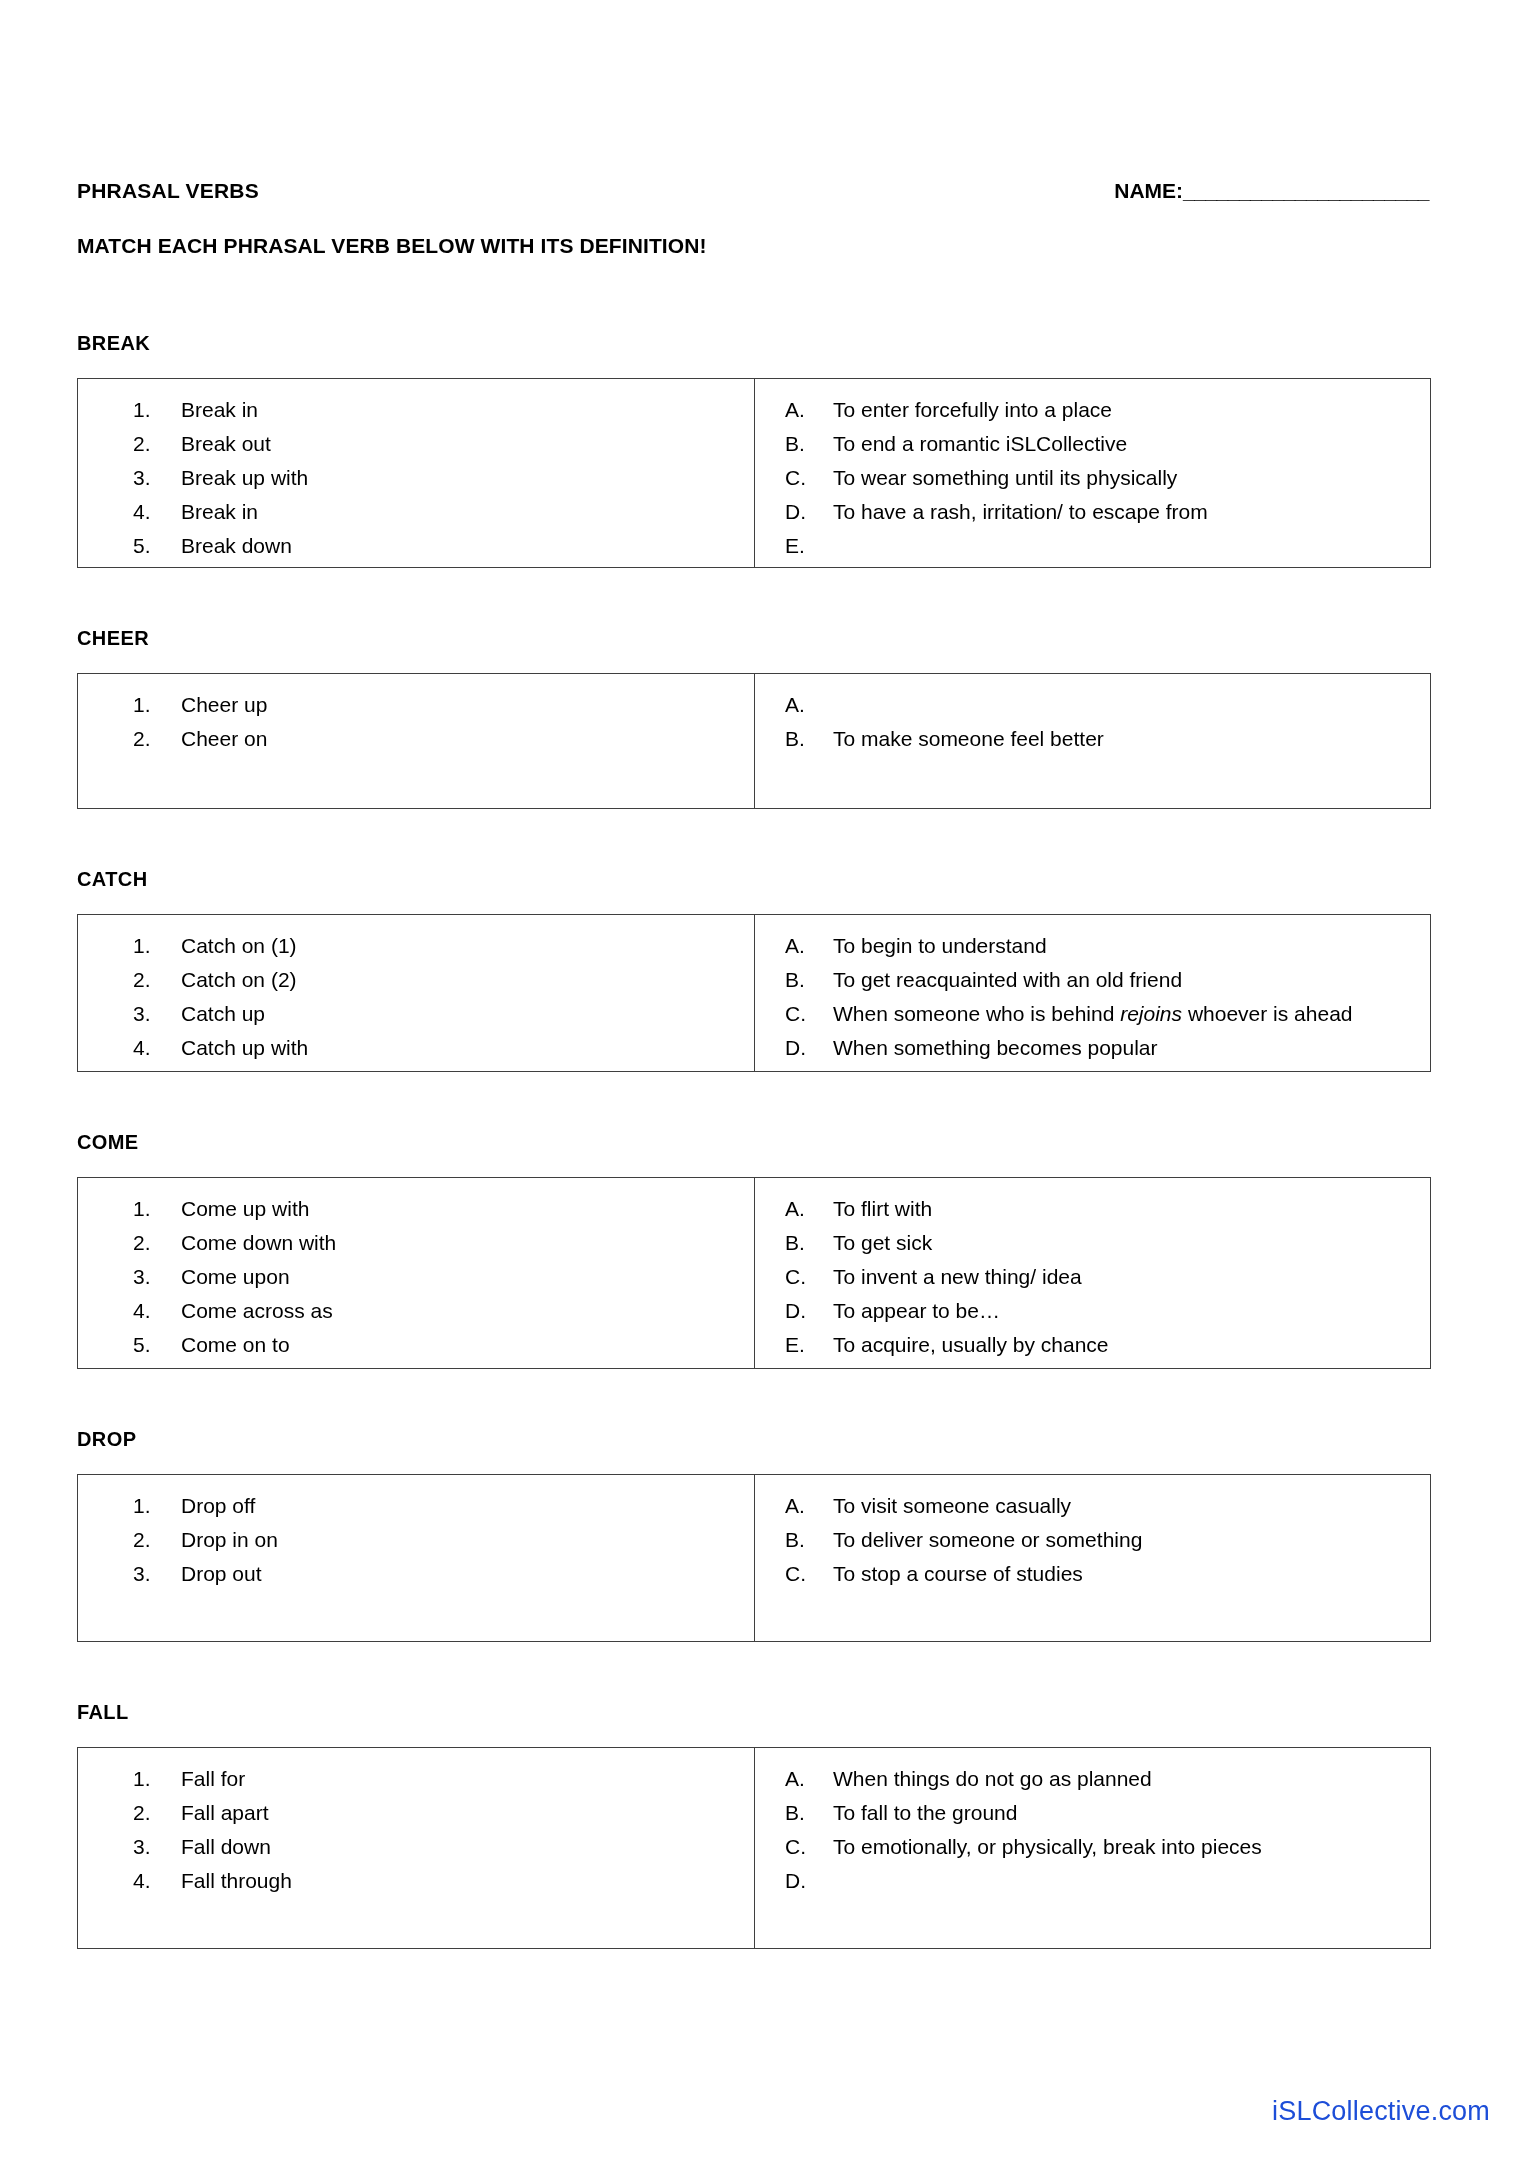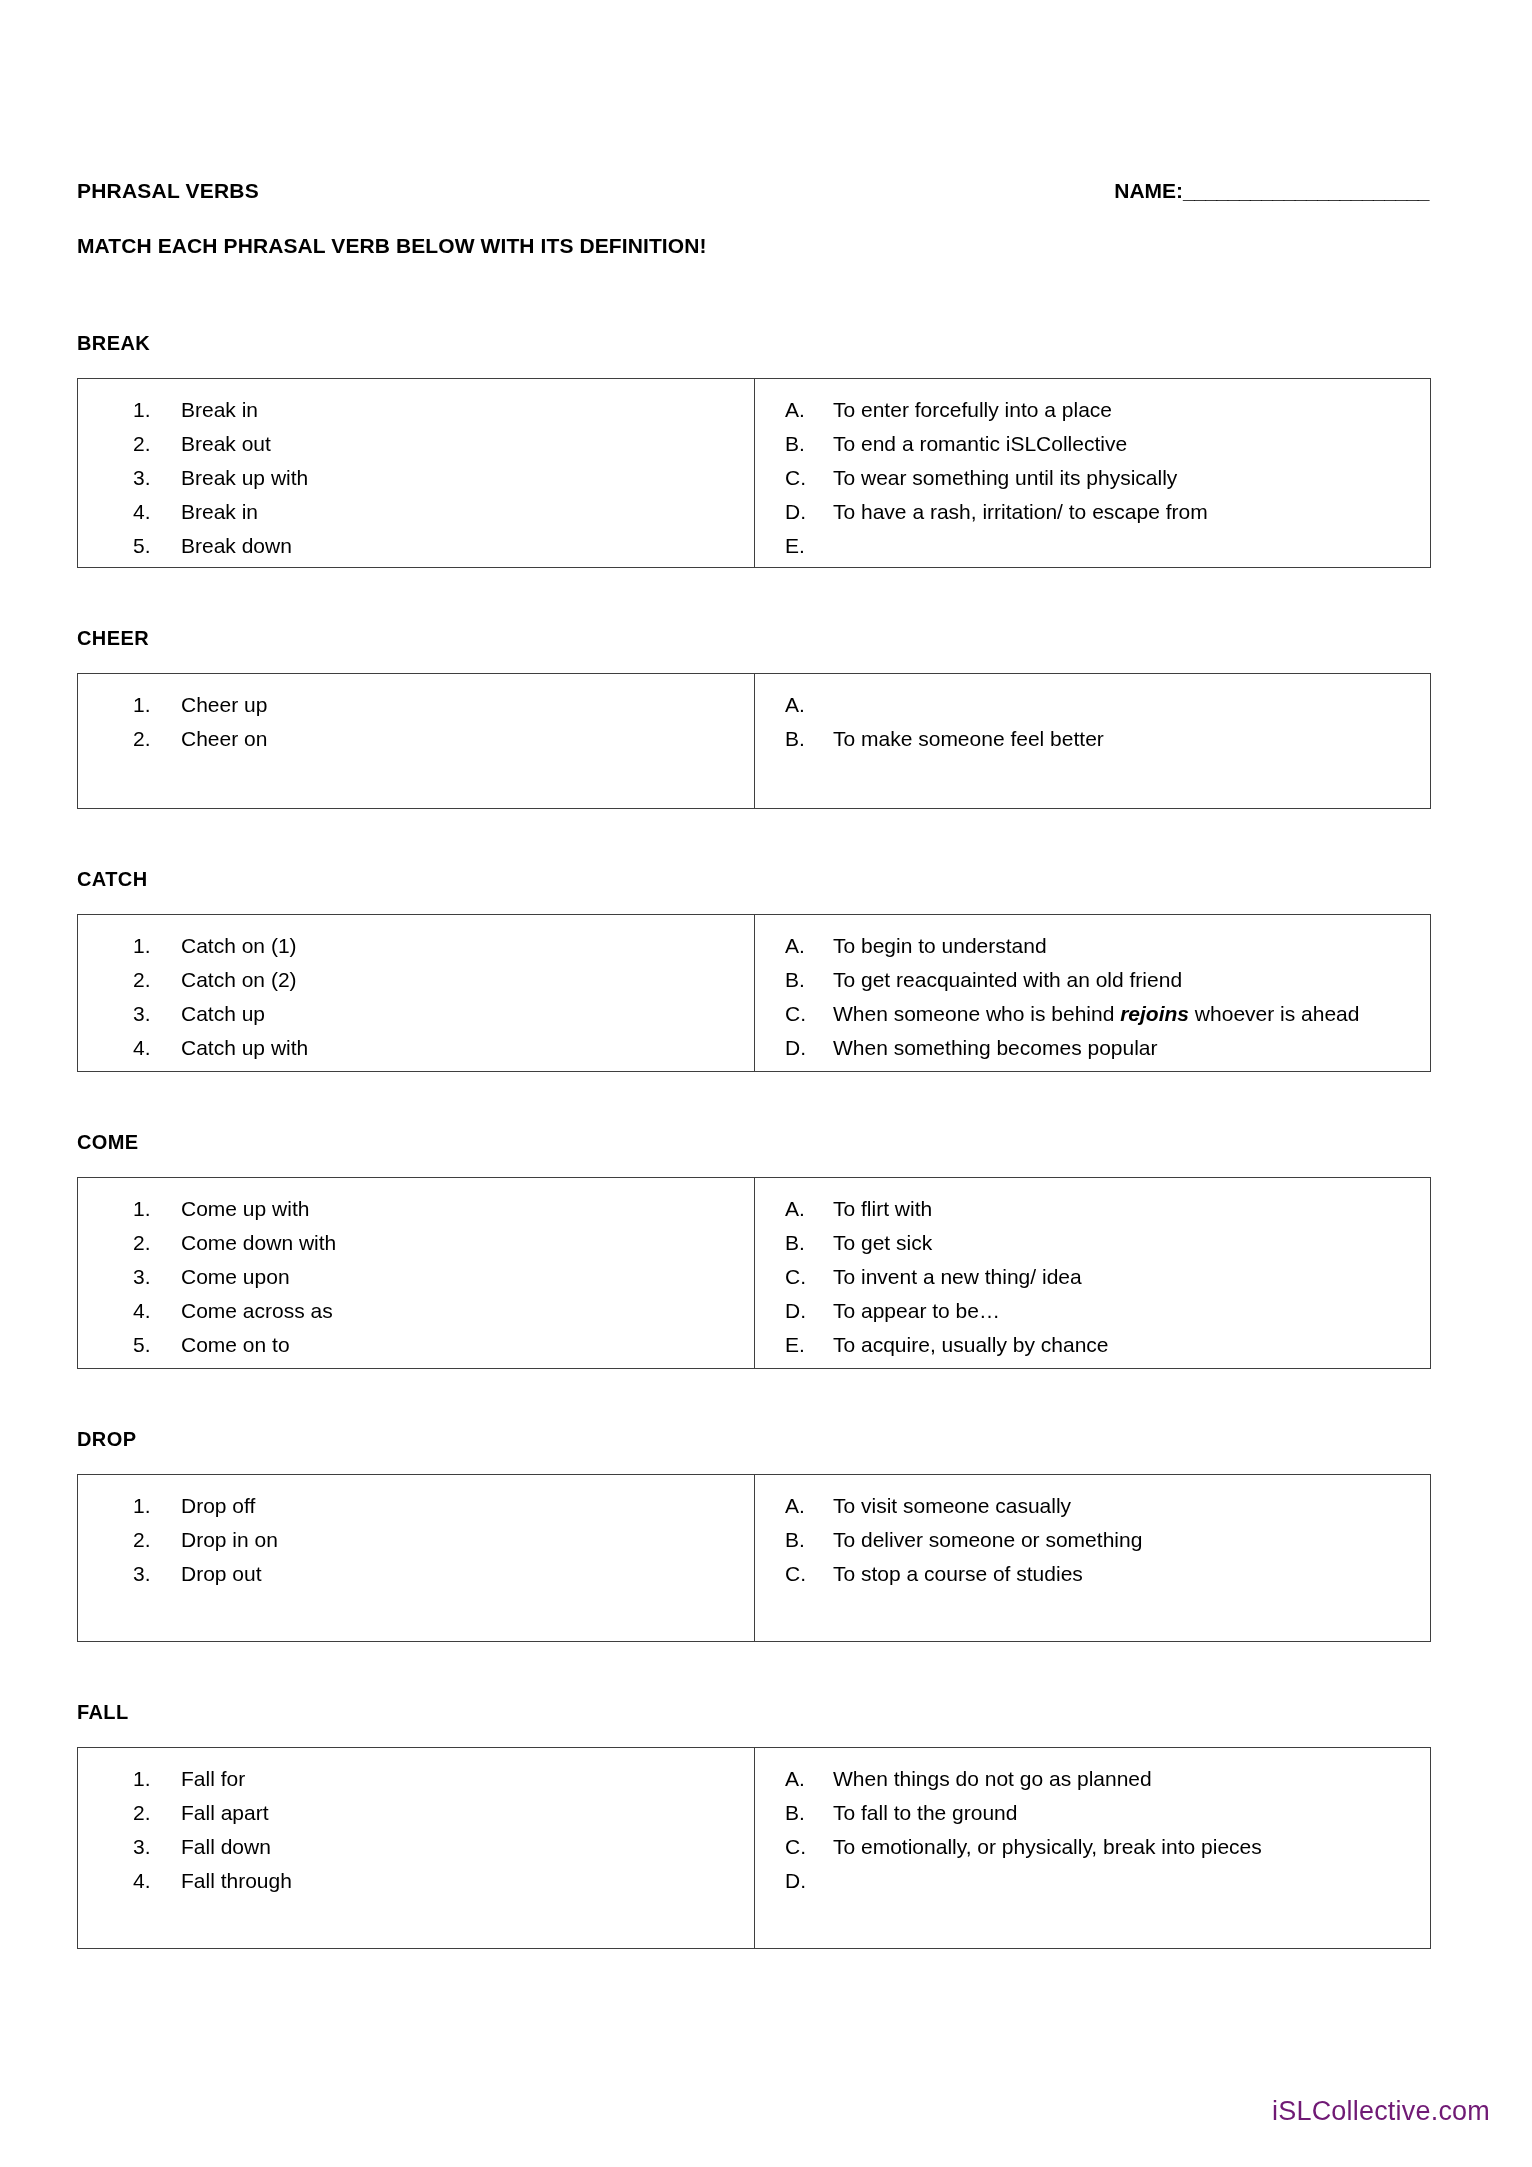--- a/index.html
+++ b/index.html
@@ -115,37 +115,37 @@
     flex: 0 0 48px;
     font-size: 21px;
     line-height: 34px;
   }
   .item-text {
     flex: 1 1 auto;
     font-size: 21px;
     line-height: 34px;
     padding-right: 24px;
   }
-  .item-text em { font-style: italic; font-weight: bold; }
+  .item-text em { font-style: italic; }
 
   
   .pad-cheer { padding-bottom: 52px; }
   .pad-catch { padding-bottom: 6px; }
   .pad-drop  { padding-bottom: 50px; }
   .pad-fall  { padding-bottom: 50px; }
   .pad-come  { padding-bottom: 6px; }
   .pad-break { padding-bottom: 4px; }
 
   
   .watermark {
     position: absolute;
     right: 42px;
     bottom: 40px;
     font-size: 27px;
-    color: #701a75;
+    color: #1d4ed8;
     letter-spacing: 0.2px;
     font-family: "Liberation Sans", sans-serif;
   }
 </style>
 </head>
 <body>
 
 <div class="page">
   <div class="content">
 

